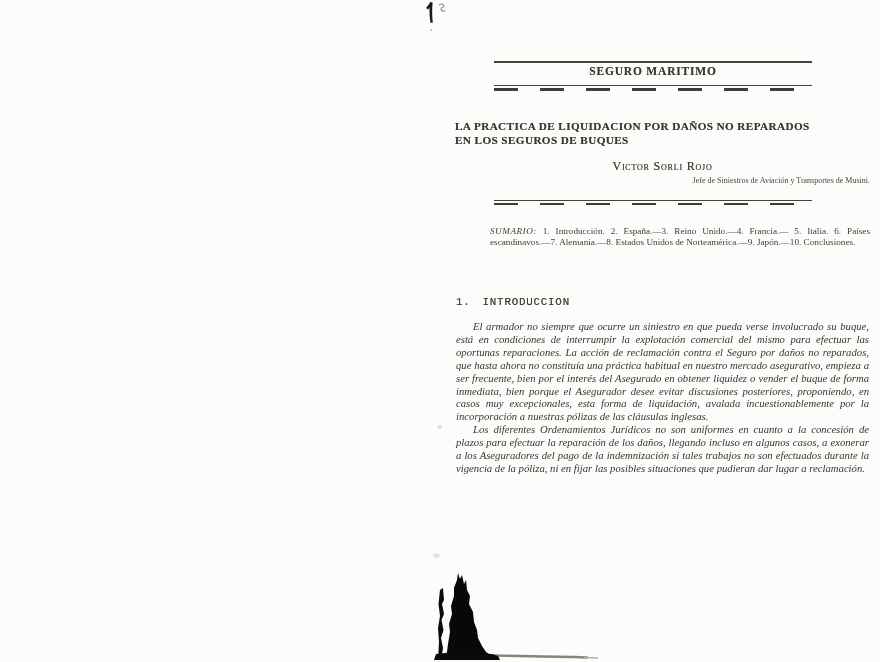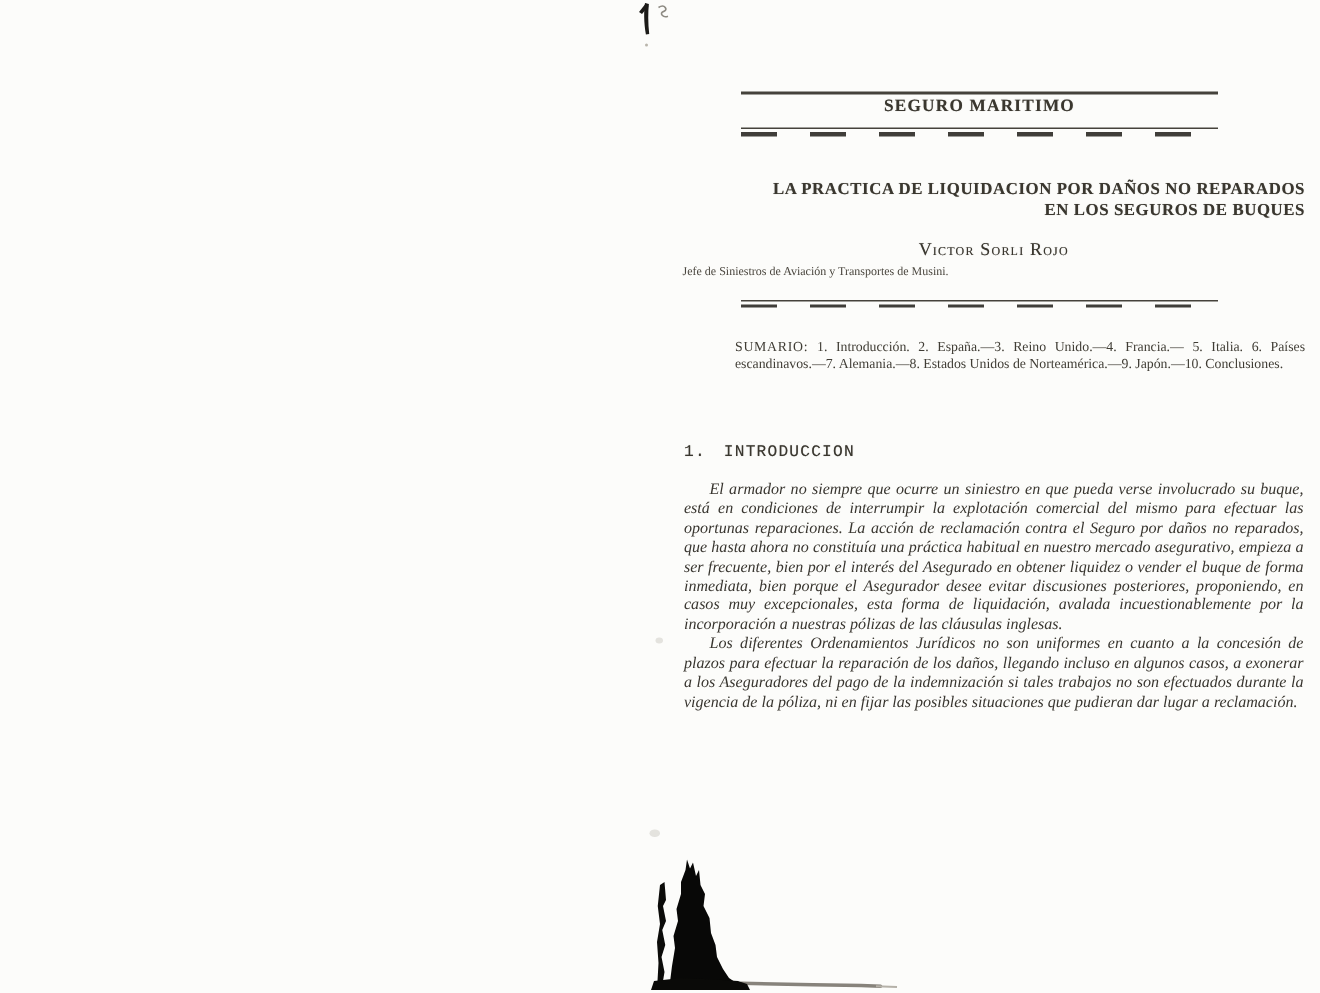--- a/index.html
+++ b/index.html
@@ -19,39 +19,39 @@
     background:repeating-linear-gradient(90deg,rgba(43,41,36,.9) 0 24px,rgba(43,41,36,0) 24px 46px);
   }
   .running-header{
     position:absolute;left:494px;width:318px;top:65px;
     text-align:center;font-size:11.5px;font-weight:bold;letter-spacing:0.8px;
   }
 
   
   .doc-title{
     position:absolute;left:455px;width:415px;top:119px;
-    text-align:right;font-size:11.2px;font-weight:bold;letter-spacing:0.4px;line-height:14px;
+    text-align:left;font-size:11.2px;font-weight:bold;letter-spacing:0.4px;line-height:14px;
   }
   .author{
     position:absolute;left:455px;width:415px;top:159px;
     text-align:center;font-size:12px;font-variant:small-caps;letter-spacing:0.8px;
   }
   .affiliation{
     position:absolute;left:455px;width:415px;
-    text-align:left;font-size:8px;line-height:9.5px;color:#4a463e;
+    text-align:right;font-size:8px;line-height:9.5px;color:#4a463e;
   }
   .affil-1{top:176px;}
   .affil-2{top:185.5px;}
 
   
   .sumario{
     position:absolute;left:490px;width:380px;top:226px;
     font-size:9.2px;line-height:11px;text-align:justify;color:#403d35;
   }
-  .sumario .label{letter-spacing:0.5px;}
+  .sumario .label{letter-spacing:0.5px;font-style:italic;}
 
   
   .section-heading{
     position:absolute;left:456px;top:296px;
     font-size:10.8px;letter-spacing:0.8px;font-family:Liberation Mono, monospace;
   }
   .section-heading .num{margin-right:12px;}
 
   
   .body-text{

